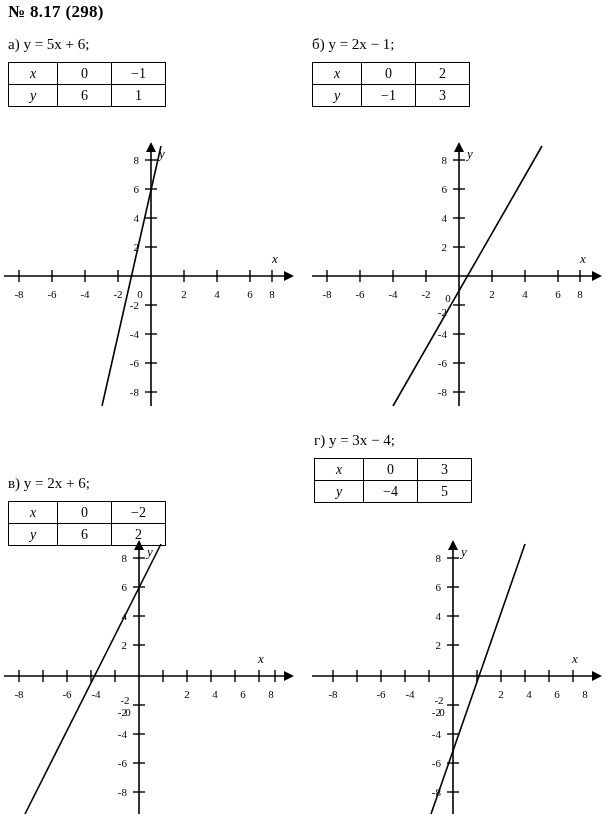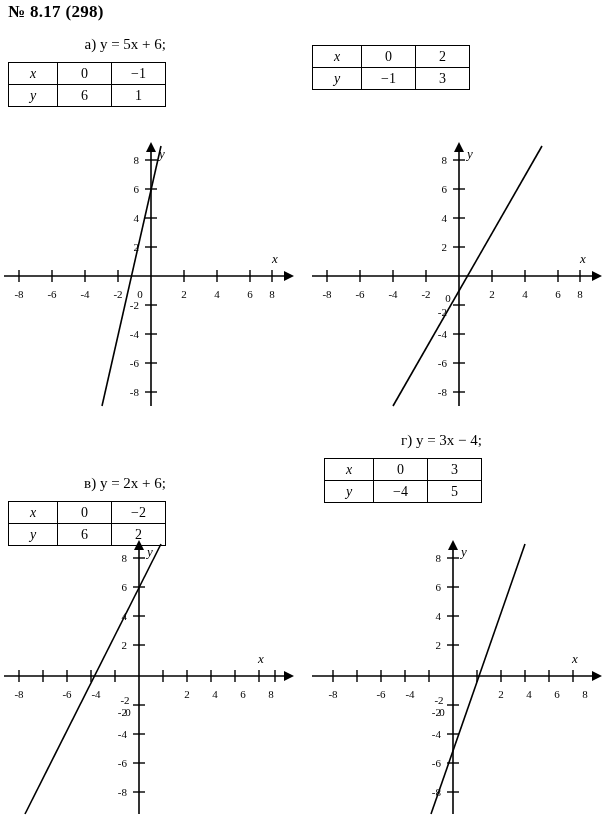--- a/index.html
+++ b/index.html
@@ -10,21 +10,21 @@
   }
   .page{position:relative;width:564px;height:829px;}
   .title{
     position:absolute;left:8px;top:2px;
     font-family:"Liberation Serif", serif;
     font-weight:bold;font-size:17px;letter-spacing:0.3px;
   }
   .panel{position:absolute;}
   .eq{
     font-family:"Liberation Serif", serif;
-    font-size:15px;white-space:nowrap;text-align:right;
+    font-size:15px;white-space:nowrap;
   }
   table.vals{
     border-collapse:collapse;
     font-family:"Liberation Serif", serif;
     font-size:14px;
   }
   table.vals td{
     border:1px solid #000;
     width:51px;height:19px;
     text-align:center;vertical-align:middle;
@@ -121,20 +121,24 @@
       <text class="tick" x="139" y="266" text-anchor="end">-8</text>
 
       <text class="axlabel" x="272" y="133">x</text>
       <text class="axlabel" x="159" y="28">y</text>
 
       <line x1="161" y1="16" x2="102" y2="276" stroke="#000" stroke-width="1.6"></line>
     </svg>
   </div>
 
   <div class="panel" style="left:312px;top:36px;">
+    <div class="eq">
+      <span>б)</span>
+      <span>y = 2x − 1;</span>
+    </div>
     <table class="vals" style="margin-top:9px;">
       <tbody>
           <tr>
         <td class="hdr">x</td>
         <td class="num">0</td>
         <td class="num">2</td>
       </tr>
       <tr>
         <td class="hdr">y</td>
         <td class="num">−1</td>
@@ -261,21 +265,21 @@
       <text class="tick" x="127" y="216" text-anchor="end">-4</text>
       <text class="tick" x="127" y="245" text-anchor="end">-6</text>
       <text class="tick" x="127" y="274" text-anchor="end">-8</text>
       <text class="axlabel" x="258" y="141">x</text>
       <text class="axlabel" x="147" y="34">y</text>
 
       <line x1="161" y1="22" x2="25" y2="292" stroke="#000" stroke-width="1.6"></line>
     </svg>
   </div>
 
-  <div class="panel" style="left:324px;top:432px;">
+  <div class="panel" style="left:314px;top:432px;">
     <div class="eq">
       <span>г)</span>
       <span>y = 3x − 4;</span>
     </div>
     <table class="vals" style="margin-top:9px;">
       <tbody>
           <tr>
         <td class="hdr">x</td>
         <td class="num">0</td>
         <td class="num">3</td>

